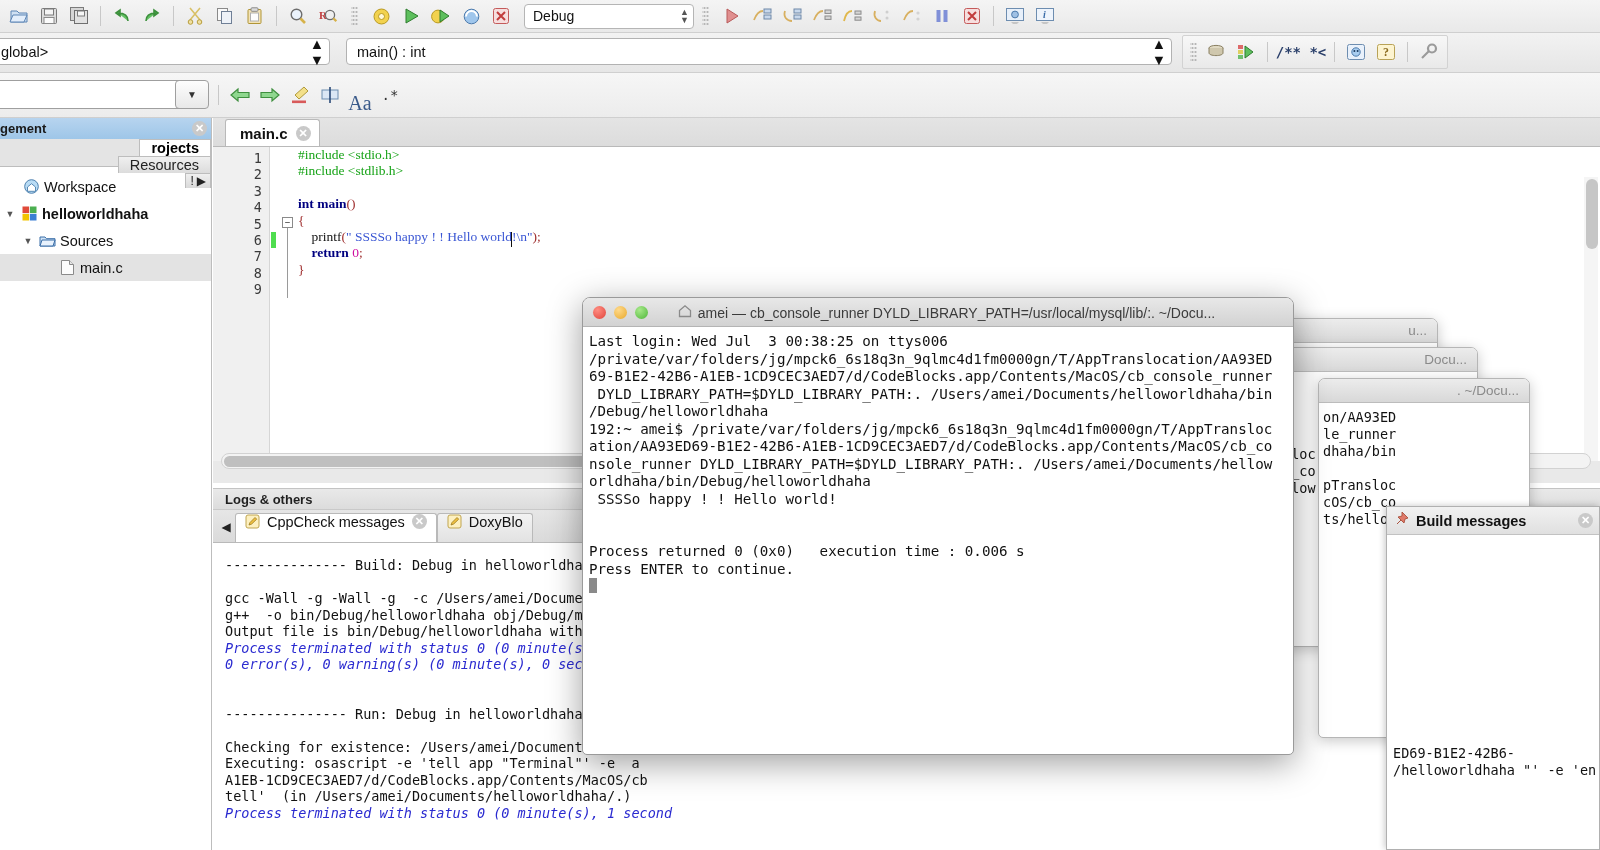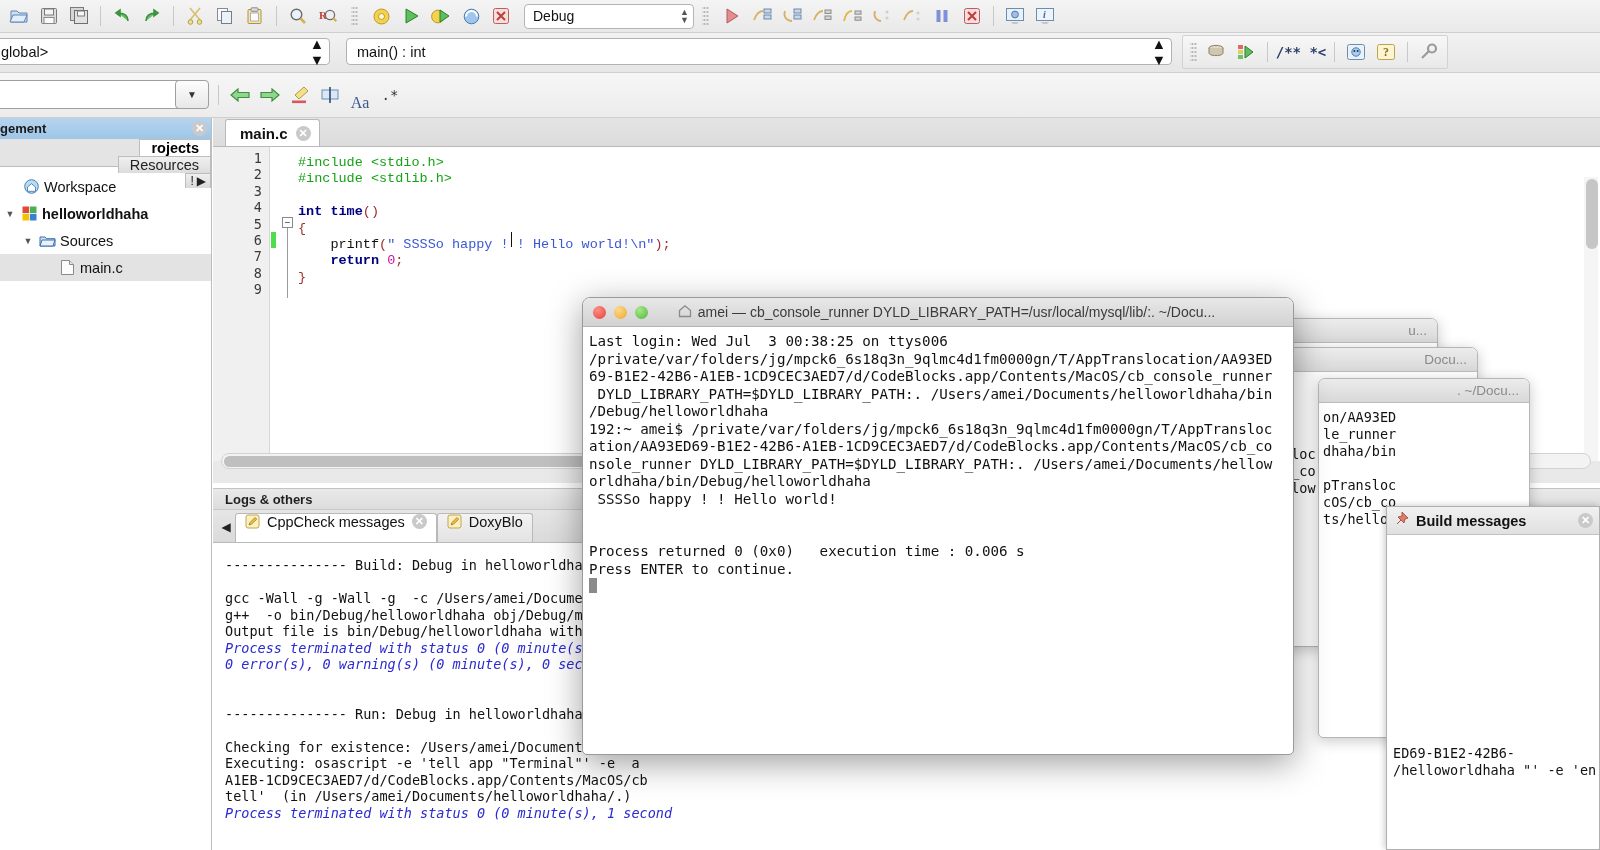--- a/index.html
+++ b/index.html
@@ -143,22 +143,22 @@
   }
   #gutter {
     width: 57px; background: #f0f0f0; border-right: 1px solid #d6d6d6;
     padding-top: 3px; text-align: right; flex: none;
     font-family: "DejaVu Sans Mono", monospace; font-size: 13.5px; color: #3a3a3a;
   }
   #gutter div { height: 16.4px; line-height: 16.4px; padding-right: 7px; }
   #markers { width: 10px; background: #fff; flex:none; position: relative; }
   #fold { width: 16px; background: #fff; flex:none; position: relative;
     font-family: "DejaVu Sans Mono", monospace; font-size: 12px; }
-  #codecol { flex: 1; position: relative; padding-top: 8px;
-    font-family: Liberation Mono, monospace; font-size: 13.5px; }
+  #codecol { flex: 1; position: relative; padding-top: 0;
+    font-family: Liberation Serif, serif; font-size: 13.5px; }
   .cline { height: 16.4px; line-height: 16.4px; white-space: pre; padding-left: 2px; }
   .k-pre { color: #17a317; }
   .k-key { color: #000080; font-weight: bold; }
   .k-fn  { color: #000080; font-weight: bold; }
   .k-str { color: #3b57d4; }
   .k-num { color: #cf0fa0; }
   .k-pun { color: #a03030; }
   .k-plain { color: #111; }
   #ed-hscroll {
     position: absolute; left: 8px; bottom: 14px; width: 1370px; height: 16px;
@@ -251,21 +251,21 @@
     height: 29px; background: linear-gradient(to bottom,#e8e8e8,#d2d2d2);
     border-bottom: 1px solid #b4b4b4;
     display: flex; align-items: center; padding: 0 10px; gap: 8px;
   }
   .tl-dot { width: 13px; height: 13px; border-radius: 50%; flex:none; }
   .tl-red { background: radial-gradient(circle at 35% 30%, #ff8d82, #e0443b); }
   .tl-yel { background: radial-gradient(circle at 35% 30%, #ffd98a, #e8a92c); }
   .tl-grn { background: radial-gradient(circle at 35% 30%, #a7e98a, #4fb63a); }
   #term-title {
     flex: 1; text-align: center; font-size: 14px; color: #3b3b3b;
-    display: flex; align-items: center; justify-content: center; gap: 6px;
+    display: flex; align-items: flex-end; justify-content: center; gap: 6px;
     margin-left: -46px; white-space: nowrap; overflow: hidden;
   }
   #term-body {
     padding: 6px 0 0 6px; font-family: "DejaVu Sans Mono", monospace;
     font-size: 14.2px; color: #111; height: 428px; position: relative;
   }
   #term-body .tline { height: 17.5px; line-height: 17.5px; white-space: pre; }
   #term-cursor { width: 8px; height: 15px; background: #8a8a8a; display:inline-block; }
 </style>
 </head>
@@ -535,21 +535,21 @@
           <path d="M14 1l4 4-9 8-4-4z" fill="#f3e08a" stroke="#b09a3c"></path>
           <rect x="2" y="14.5" width="14" height="2.6" fill="#d85a5a"></rect>
         </svg>
     </div>
     <div class="ticon">
       <svg width="20" height="18" viewBox="0 0 20 18">
           <rect x="2" y="4" width="16" height="9" fill="#dbe7f5" stroke="#6d8db0"></rect>
           <path d="M10 1v16" stroke="#2a4a78" stroke-width="1.6"></path>
         </svg>
     </div>
-    <div class="ticon" style="font-family:'Liberation Serif',serif;font-size:16px;color:#3a5a8a;margin-top:16px;">Aa</div>
+    <div class="ticon" style="font-family:'Liberation Serif',serif;font-size:20px;color:#3a5a8a;margin-top:16px;">Aa</div>
     <div class="ticon" style="font-family:'DejaVu Sans Mono',monospace;font-size:14px;color:#333;">.*</div>
   </div>
 
   <div id="mgmt-panel">
     <div id="mgmt-title">
       <span class="t">gement</span>
       <span class="xbtn">✕</span>
     </div>
     <div id="mgmt-tabs">
       <div class="mtab active">
@@ -631,21 +631,21 @@
         <div style="position:absolute;left:1px;top:85px;width:5px;height:16px;background:#4fdd4f;"></div>
       </div>
       <div id="fold">
         <div style="position:absolute;left:2px;top:70px;width:11px;height:11px;border:1px solid #8a8a8a;background:#fff;font-size:9px;line-height:9px;text-align:center;color:#333;">−</div>
         <div style="position:absolute;left:7px;top:81px;width:1px;height:70px;background:#9a9a9a;"></div>
       </div>
       <div id="codecol">
         <div class="cline"><span class="k-pre">#include &lt;stdio.h&gt;</span></div>
         <div class="cline"><span class="k-pre">#include &lt;stdlib.h&gt;</span></div>
         <div class="cline">&nbsp;</div>
-        <div class="cline"><span class="k-key">int </span><span class="k-fn">time</span><span class="k-pun">()</span></div>
+        <div class="cline"><span class="k-key">int </span><span class="k-fn">main</span><span class="k-pun">()</span></div>
         <div class="cline"><span class="k-pun">{</span></div>
         <div class="cline"><span class="k-plain">    printf</span><span class="k-pun">(</span><span class="k-str">" SSSSo happy ! ! Hello world!\n"</span><span class="k-pun">);</span></div>
         <div class="cline"><span class="k-key">    return </span><span class="k-num">0</span><span class="k-pun">;</span></div>
         <div class="cline"><span class="k-pun">}</span></div>
         <div class="cline">&nbsp;</div>
         <div style="position:absolute;left:215px;top:85px;width:1px;height:15px;background:#111;"></div>
       </div>
       <div id="ed-vscroll"></div>
       <div id="ed-vthumb"></div>
     </div>

